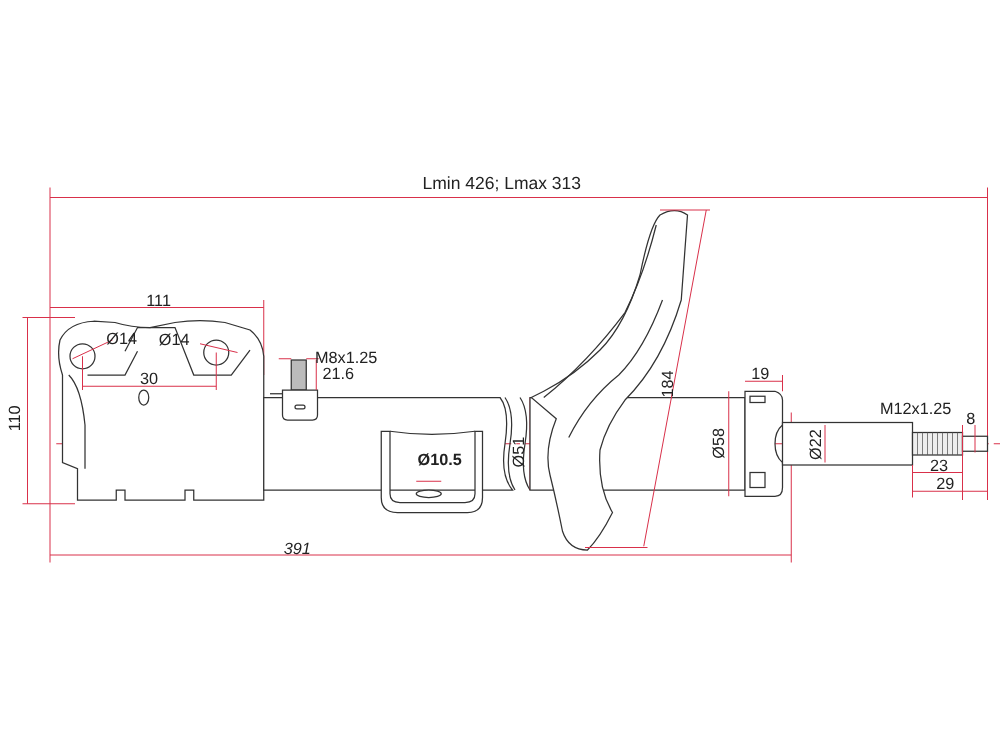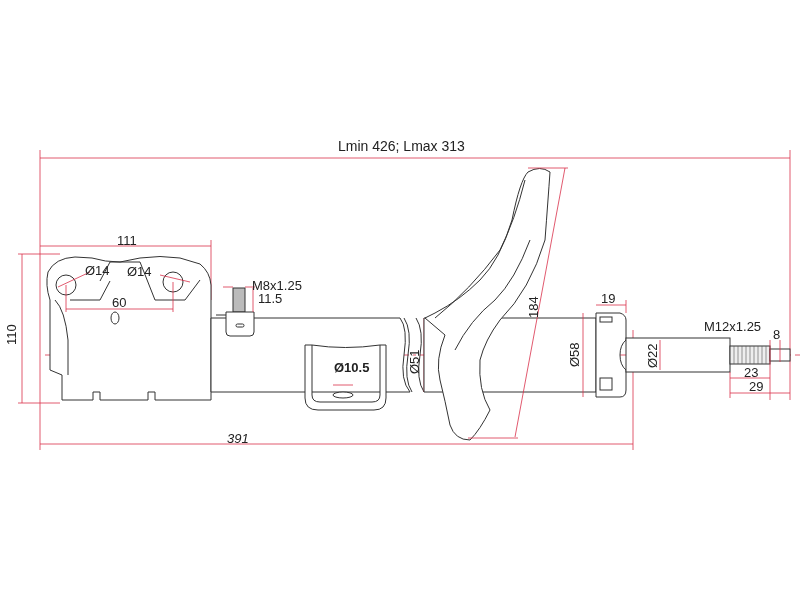--- a/index.html
+++ b/index.html
@@ -105,23 +105,23 @@
   <line class="dim" x1="730" y1="378" x2="770" y2="378"></line>
   <line class="dim" x1="730" y1="393" x2="790" y2="393"></line>
   <line class="dim" x1="730" y1="372" x2="730" y2="398"></line>
 </svg>
 
 <div class="label" style="left:338px;top:139px;font-size:14px;">Lmin 426; Lmax 313</div>
 <div class="label" style="left:117px;top:234px;">111</div>
 <div class="label rot" style="left:5px;top:345px;transform:rotate(-90deg);">110</div>
 <div class="label" style="left:85px;top:264px;">Ø14</div>
 <div class="label" style="left:127px;top:265px;">Ø14</div>
-<div class="label" style="left:112px;top:296px;">60</div>
+<div class="label" style="left:112px;top:296px;">30</div>
 <div class="label" style="left:252px;top:279px;">M8x1.25</div>
-<div class="label" style="left:258px;top:292px;">11.5</div>
+<div class="label" style="left:258px;top:292px;">21.6</div>
 <div class="label" style="left:334px;top:361px;font-weight:bold;">Ø10.5</div>
 <div class="label rot" style="left:408px;top:374px;transform:rotate(-90deg);">Ø51</div>
 <div class="label rot" style="left:527px;top:318px;transform:rotate(-90deg);">184</div>
 <div class="label rot" style="left:568px;top:367px;transform:rotate(-90deg);">Ø58</div>
 <div class="label" style="left:601px;top:292px;text-align:right;">19</div>
 <div class="label rot" style="left:646px;top:368px;transform:rotate(-90deg);">Ø22</div>
 <div class="label" style="left:704px;top:320px;">M12x1.25</div>
 <div class="label" style="left:773px;top:328px;">8</div>
 <div class="label" style="left:744px;top:366px;">23</div>
 <div class="label" style="left:749px;top:380px;">29</div>

